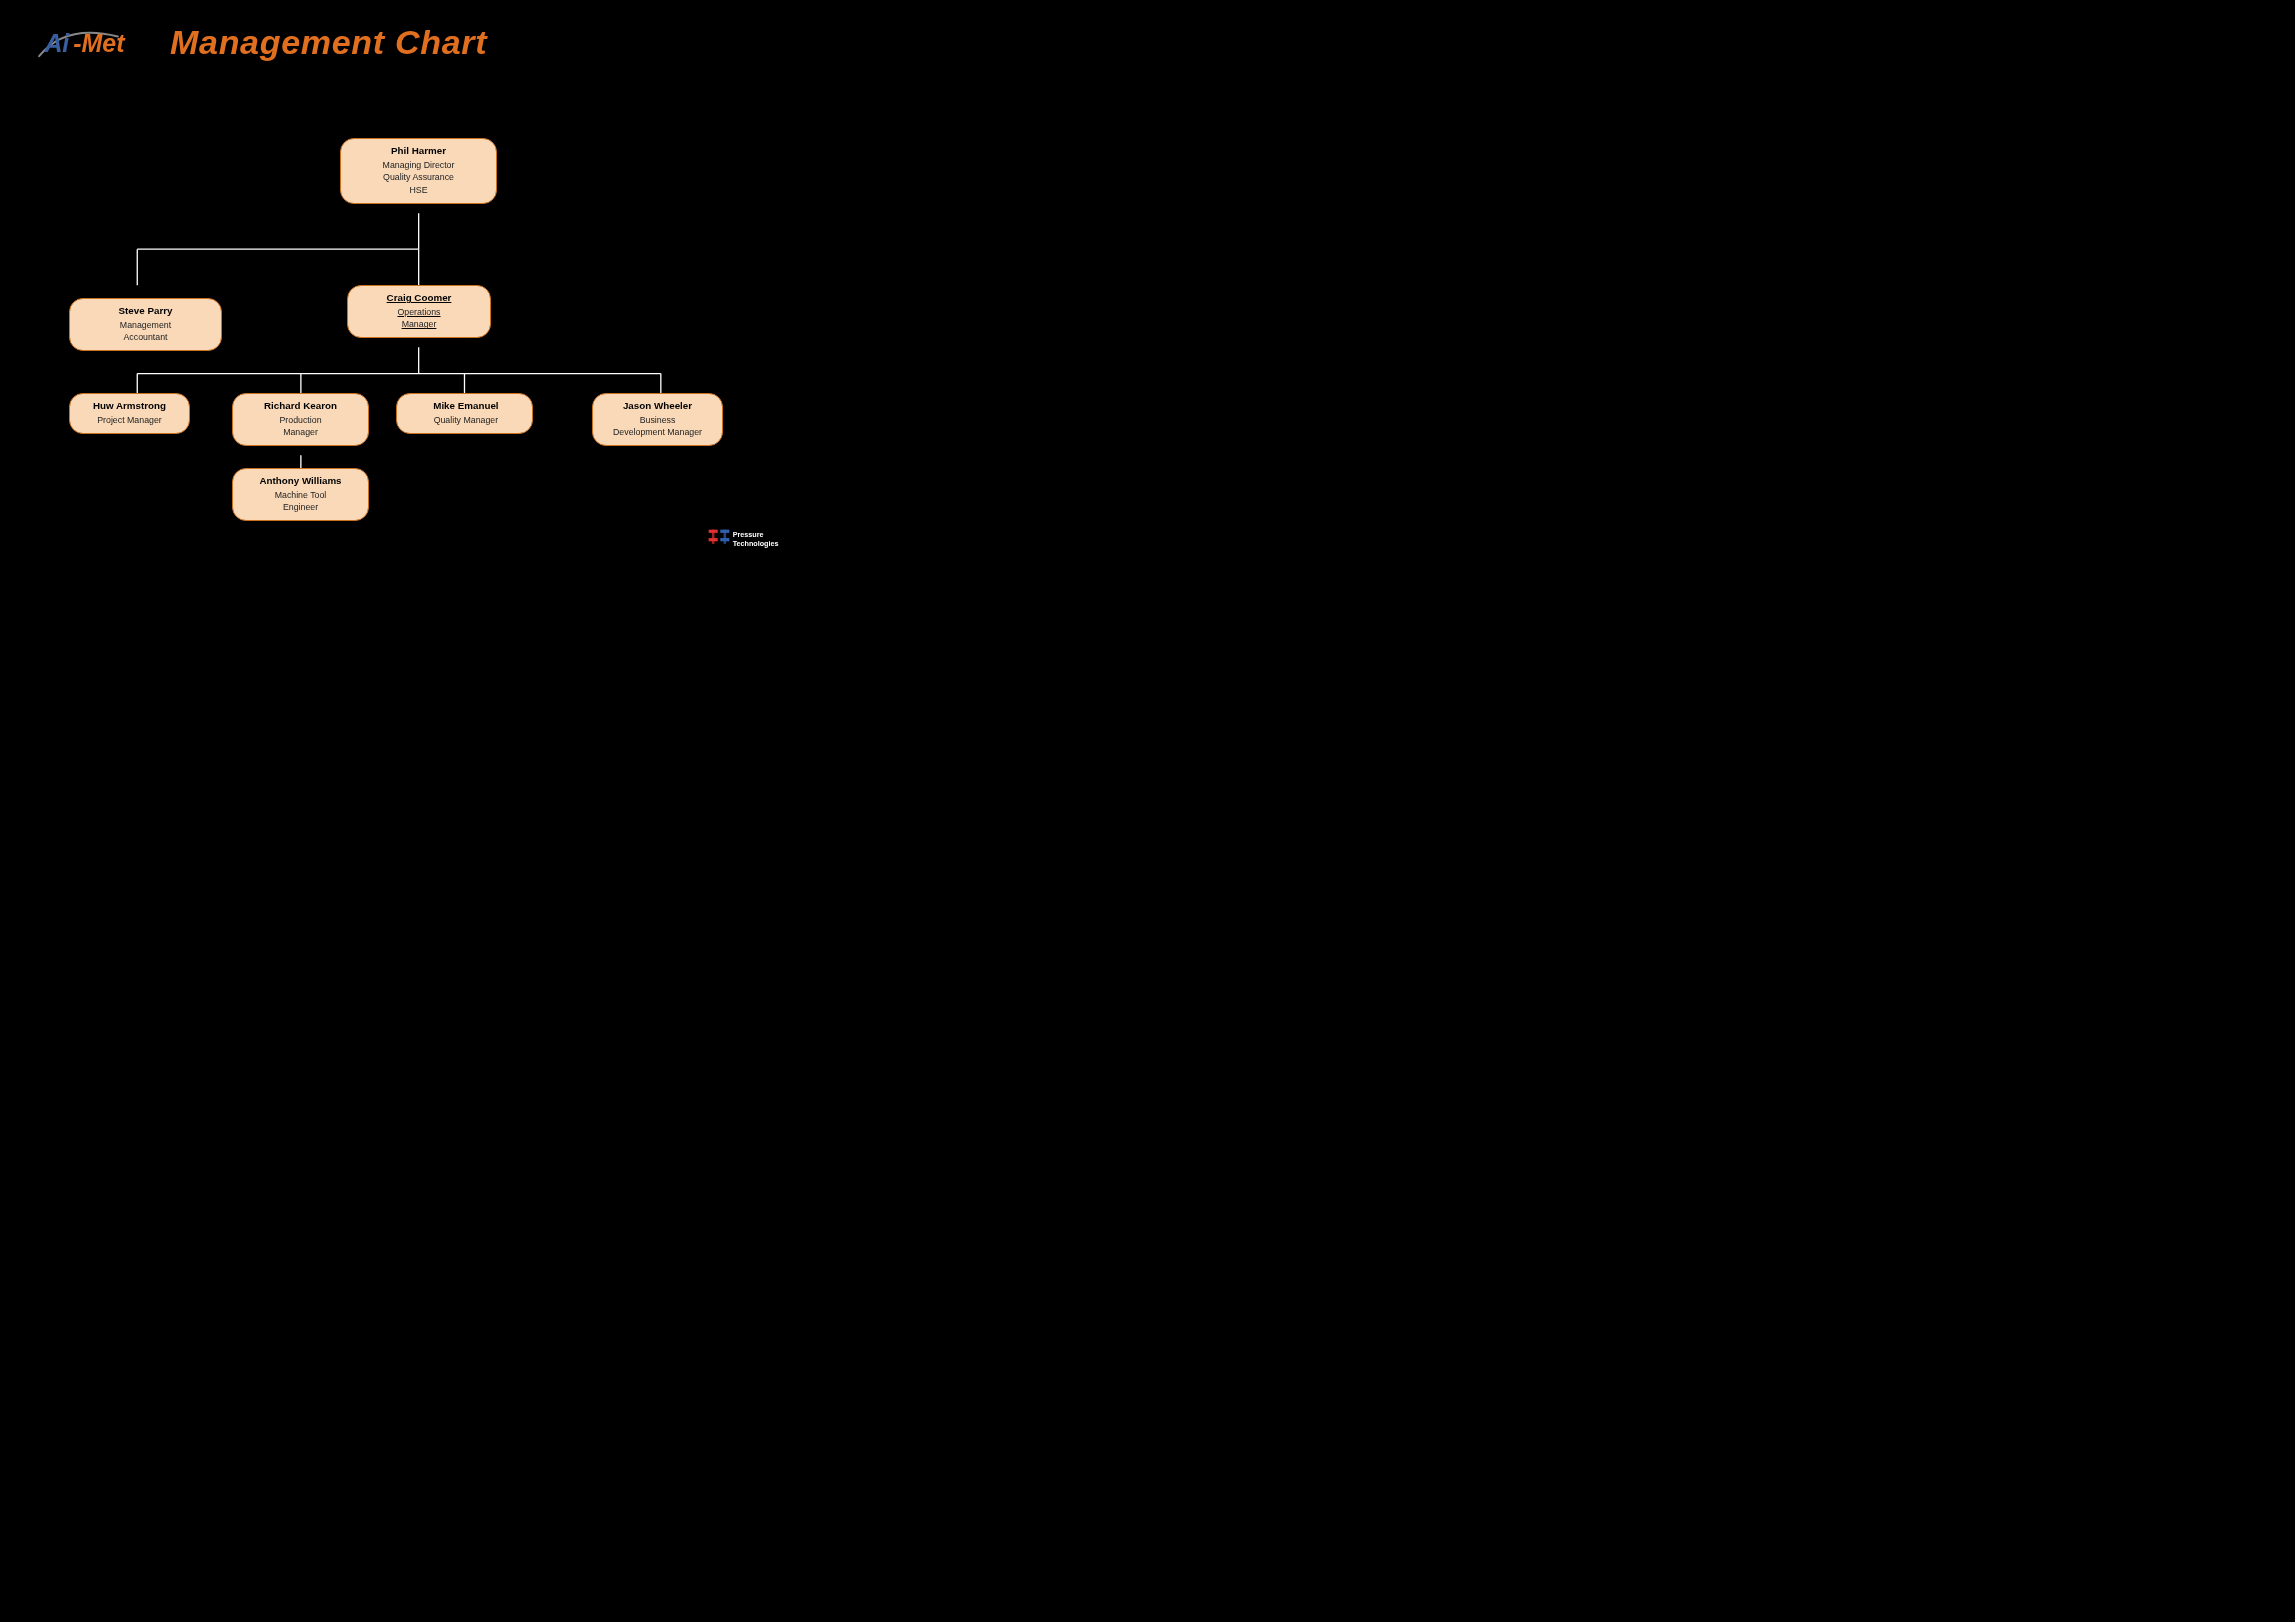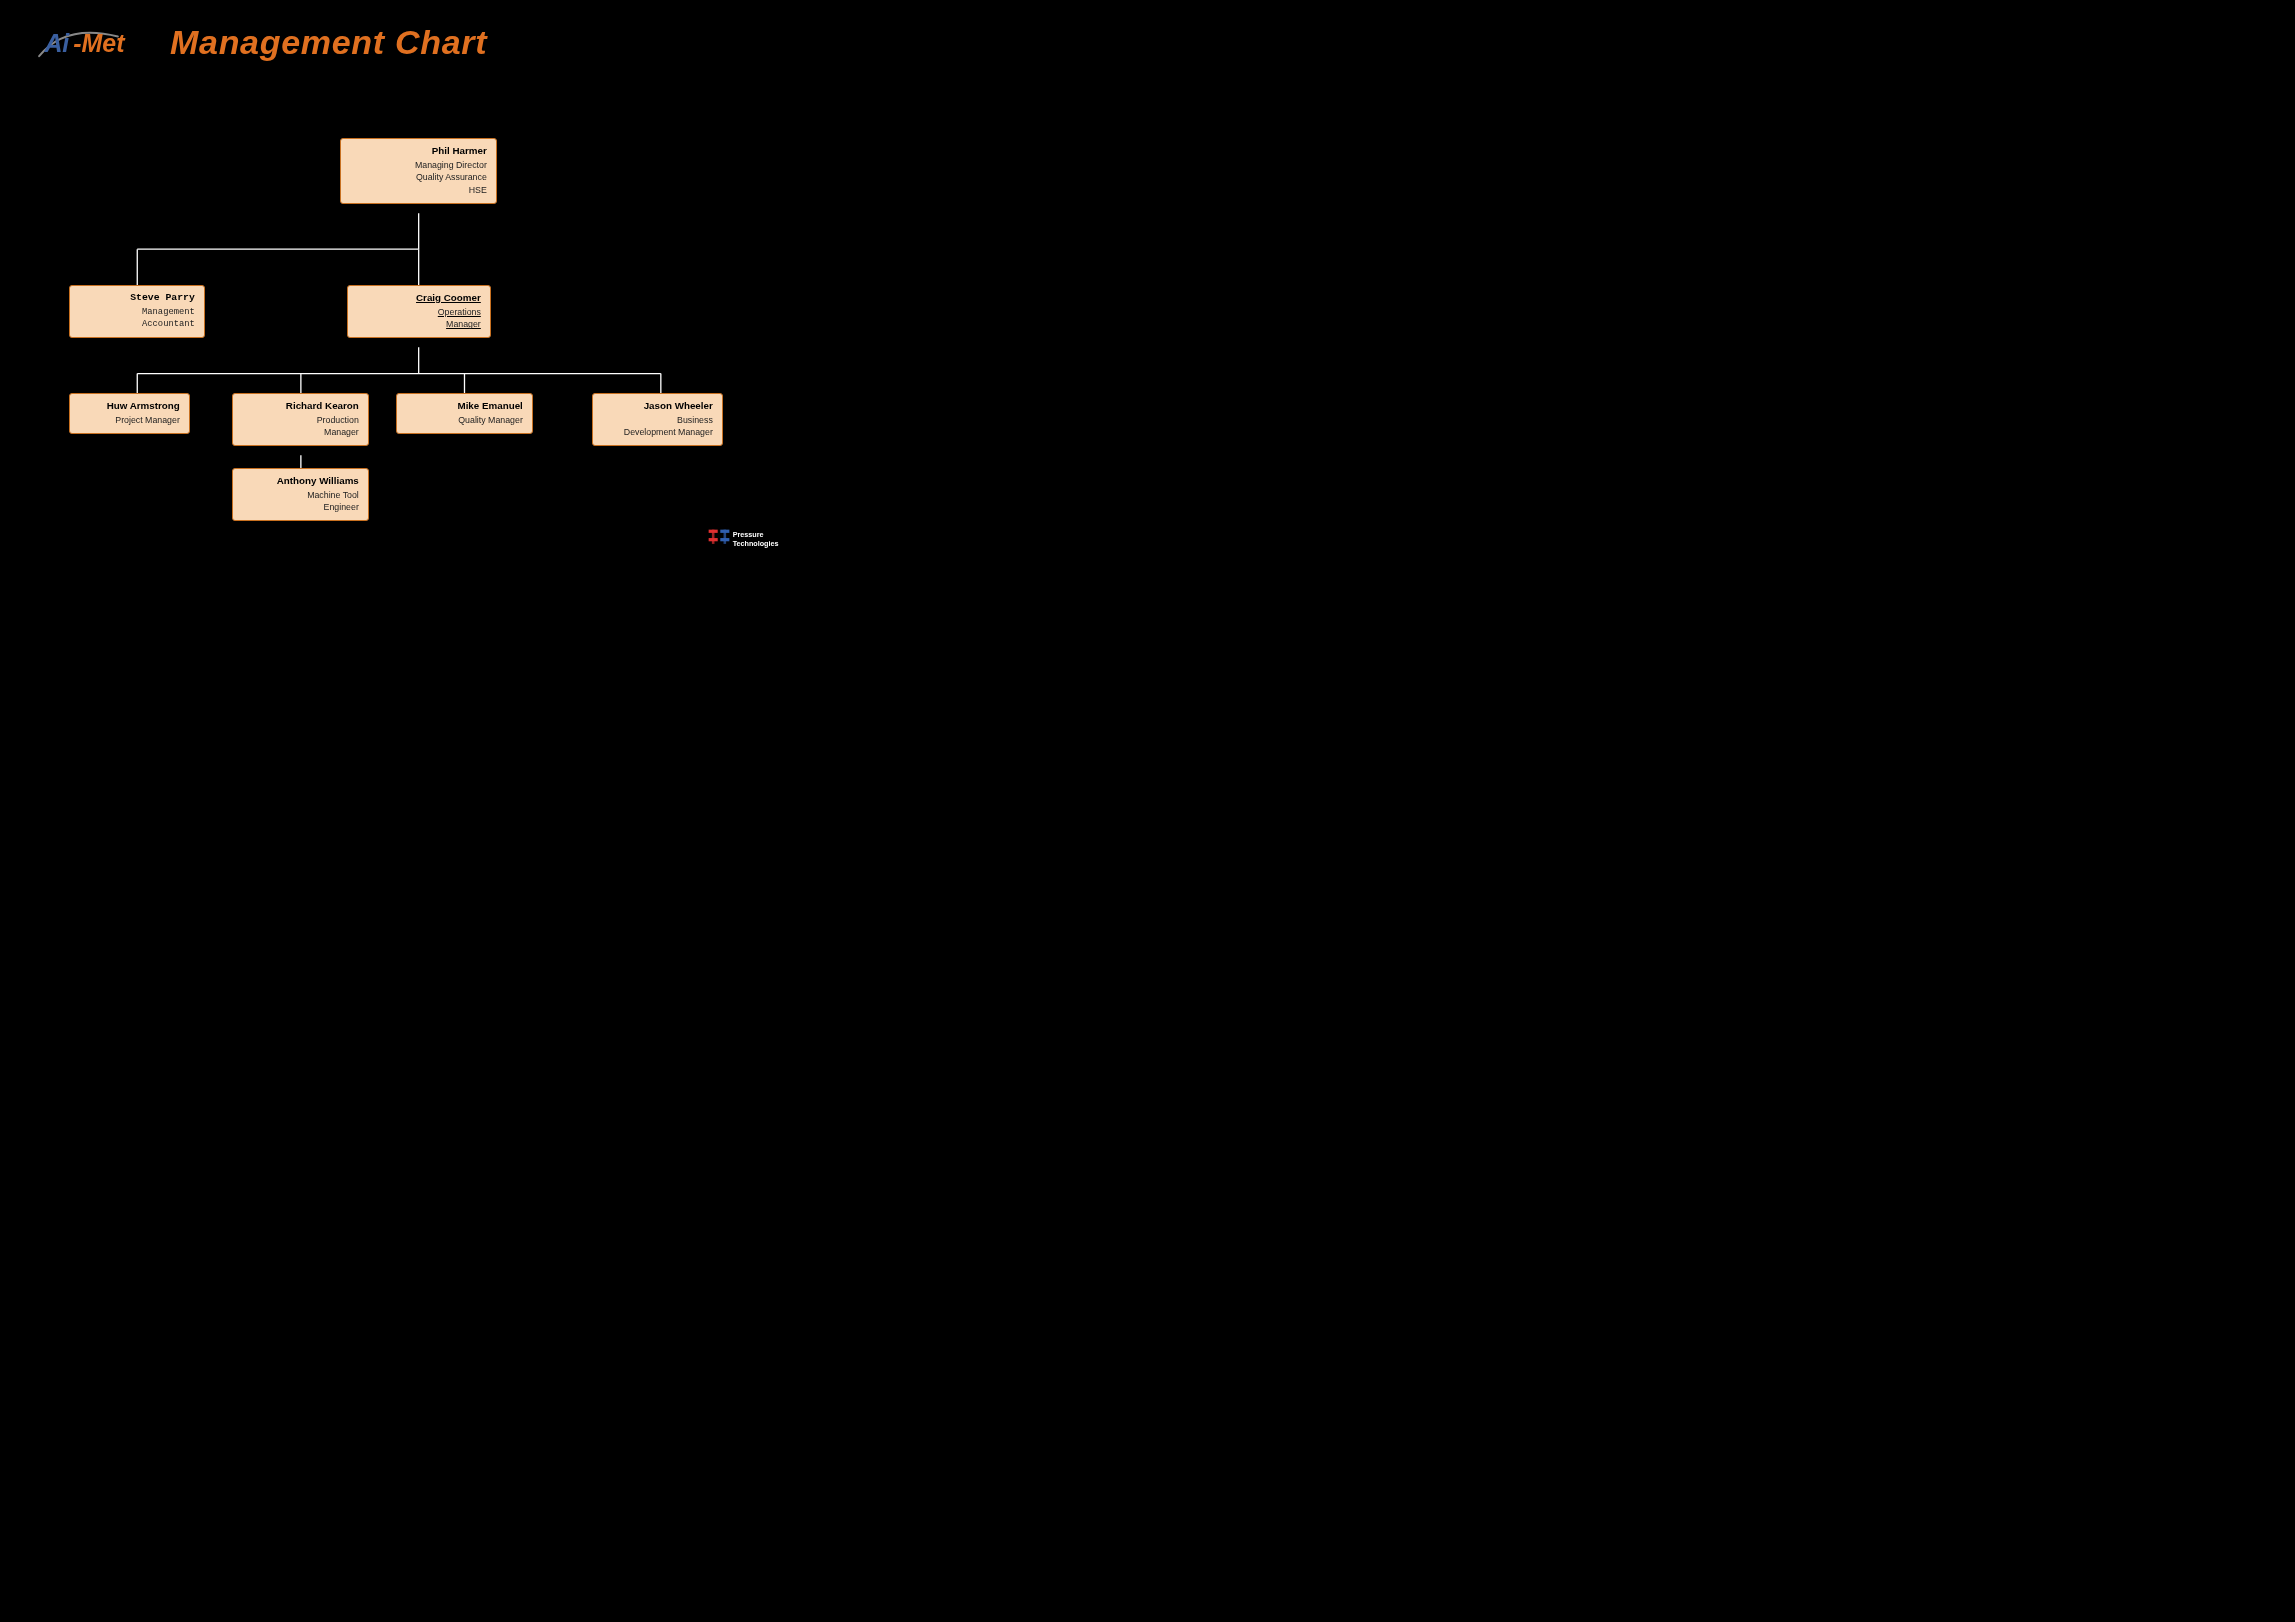--- a/index.html
+++ b/index.html
@@ -40,22 +40,22 @@
     
     .org-chart {
       width: 100%;
       position: relative;
     }
 
     
     .node {
       background: #f9d9b8;
       border: 1.3px solid #c87020;
-      border-radius: 3px;
-      text-align: right;
+      border-radius: 14px;
+      text-align: center;
       padding: 6.5px 9.2px;
       position: absolute;
     }
 
     .node-name {
       font-weight: 700;
       font-size: 9.8px;
       color: #000;
       line-height: 1.3;
     }
@@ -146,21 +146,21 @@
     <line x1="420" y1="555" x2="420" y2="575" stroke="#fff" stroke-width="2"></line>
   </svg>
 
   <div class="node" style="left: 314px; top: 46px; width: 157px;">
     <div class="node-name">Phil Harmer</div>
     <div class="node-role" style="white-space: pre-line;">Managing Director
 Quality Assurance
 HSE</div>
   </div>
 
-  <div class="node" style="left: 43px; top: 193px; width: 136px; font-family: Liberation Mono, monospace;">
+  <div class="node" style="left: 43px; top: 206px; width: 153px;">
     <div class="node-name">Steve Parry</div>
     <div class="node-role" style="white-space: pre-line;">Management
 Accountant</div>
   </div>
 
   <div class="node" style="left: 321px; top: 193px; width: 144px; text-decoration: underline;">
     <div class="node-name">Craig Coomer</div>
     <div class="node-role" style="white-space: pre-line;">Operations
 Manager</div>
   </div>

